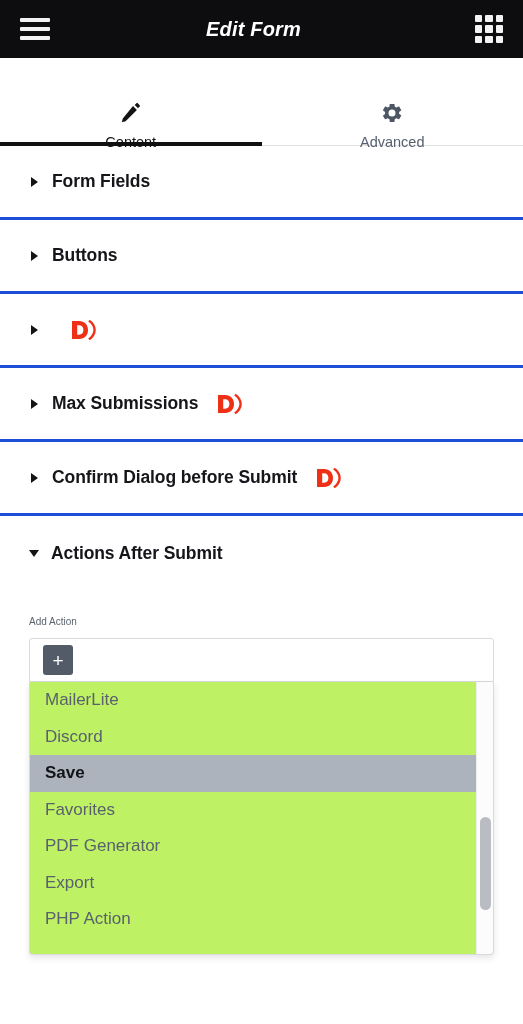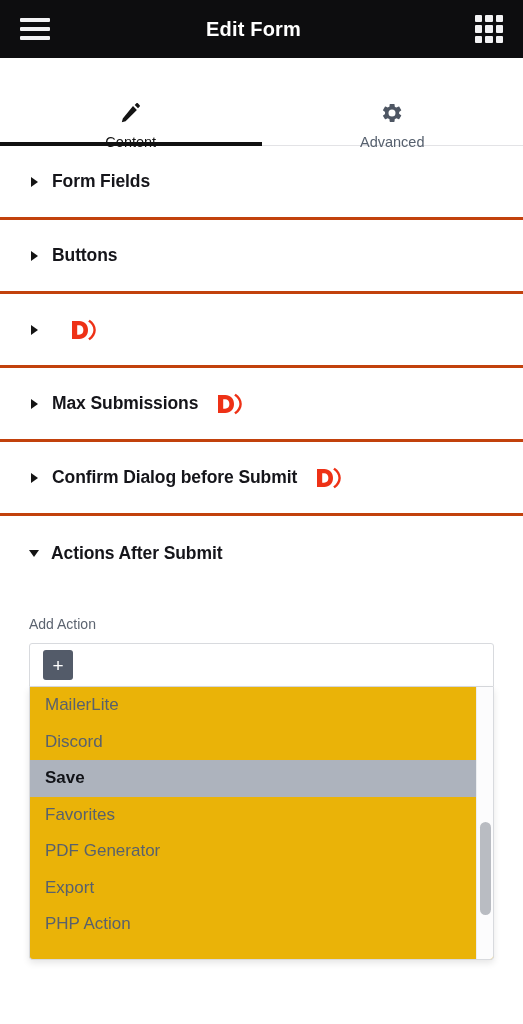--- a/index.html
+++ b/index.html
@@ -23,20 +23,21 @@
   }
   .topbar-title {
     position: absolute;
     left: 0; right: 16px;
     text-align: center;
     color: #ffffff;
     font-size: 20px;
     font-weight: bold;
     letter-spacing: 0.2px;
     pointer-events: none;
+    font-style: italic;
   }
   .hamburger {
     width: 30px;
     height: 22px;
     display: flex;
     flex-direction: column;
     justify-content: space-between;
     cursor: pointer;
     z-index: 2;
   }
@@ -96,21 +97,21 @@
   }
   .tab svg { display: block; }
 
   
   .sections { background: #ffffff; }
   .section {
     height: 74px;
     display: flex;
     align-items: center;
     padding: 0 0 0 29px;
-    border-bottom: 3px solid #c2410c;
+    border-bottom: 3px solid #1d4ed8;
     cursor: pointer;
     background: #ffffff;
   }
   .section:last-of-type { border-bottom: none; }
   .caret {
     width: 14px;
     display: flex;
     align-items: center;
     margin-right: 10px;
   }
@@ -142,21 +143,21 @@
     align-items: center;
     height: 20px;
   }
 
   
   .panel {
     padding: 0 29px;
     background: #ffffff;
   }
   .field-label {
-    font-size: 14px;
+    font-size: 10px;
     color: #5c6470;
     margin-top: 26px;
     margin-bottom: 11px;
   }
   .select-wrap {
     position: relative;
   }
   .select-box {
     border: 1px solid #d8dade;
     border-radius: 3px 3px 0 0;
@@ -180,21 +181,21 @@
     cursor: pointer;
     font-weight: 400;
     margin-left: 5px;
   }
 
   
   .dropdown {
     border: 1px solid #d8dade;
     border-top: none;
     border-radius: 0 0 4px 4px;
-    background: #eab308;
+    background: #bef264;
     box-shadow: 0 3px 7px rgba(0,0,0,0.10);
     overflow: hidden;
     position: relative;
     padding-bottom: 16px;
   }
   .dd-scroll {
     max-height: 330px;
     overflow: hidden;
   }
   .dd-item {

